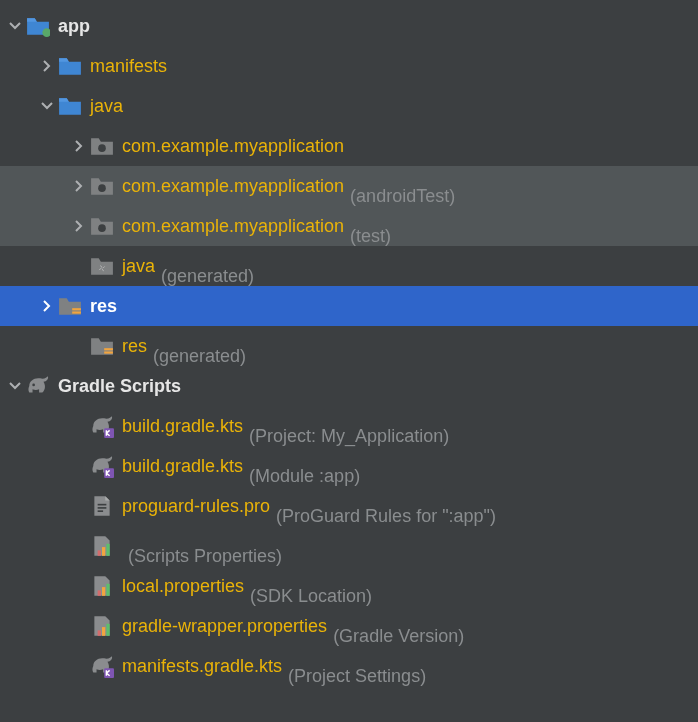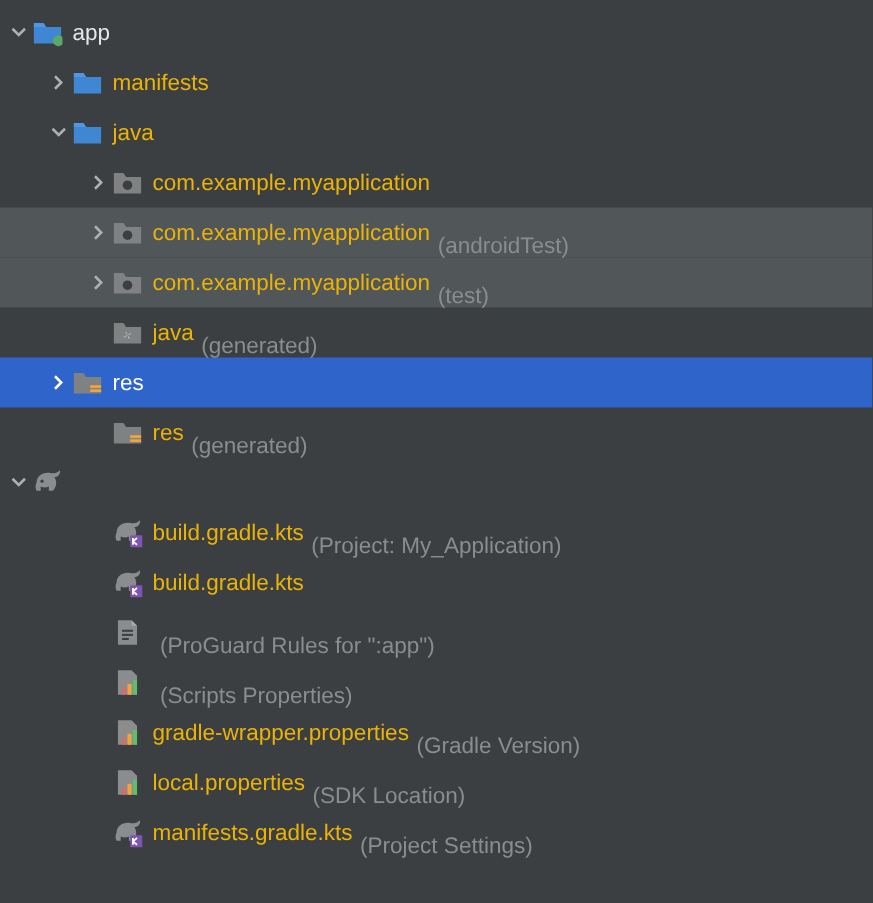--- a/index.html
+++ b/index.html
@@ -38,21 +38,21 @@
   .icon {
     width: 24px;
     height: 24px;
     display: inline-flex;
     align-items: center;
     justify-content: center;
     margin-right: 8px;
     flex-shrink: 0;
   }
   .label { color: #eab308; }
-  .label.bold { font-weight: 400; color: #e6e6e6; }
+  .label.bold { font-weight: 700; color: #e6e6e6; }
   .suffix { color: #8a8d8f; margin-left: 6px; margin-top: 20px; }
   .row.selected .label { color: #ffffff; }
 </style>
 </head>
 <body>
 
 <svg width="0" height="0" style="position:absolute">
   <defs>
 
     <g id="chev-down">
@@ -250,20 +250,21 @@
     <span class="arrow">
         <svg viewBox="0 0 12 12">
           <use href="#chev-down"></use>
         </svg>
       </span>
     <span class="icon">
         <svg viewBox="0 0 22 22">
           <use href="#gradle"></use>
         </svg>
       </span>
+    <span class="label bold">Gradle Scripts</span>
   </div>
 
   <div class="row indent-2">
     <span class="arrow blank">
         <svg viewBox="0 0 12 12"></svg>
       </span>
     <span class="icon">
         <svg viewBox="0 0 22 22">
           <use href="#gradle-kts"></use>
         </svg>
@@ -275,44 +276,59 @@
   <div class="row indent-2">
     <span class="arrow blank">
         <svg viewBox="0 0 12 12"></svg>
       </span>
     <span class="icon">
         <svg viewBox="0 0 22 22">
           <use href="#gradle-kts"></use>
         </svg>
       </span>
     <span class="label">build.gradle.kts</span>
+    <span class="suffix">(Module :app)</span>
   </div>
 
   <div class="row indent-2">
     <span class="arrow blank">
         <svg viewBox="0 0 12 12"></svg>
       </span>
     <span class="icon">
         <svg viewBox="0 0 22 22">
           <use href="#text-file"></use>
         </svg>
       </span>
+    <span class="label">proguard-rules.pro</span>
     <span class="suffix">(ProGuard Rules for ":app")</span>
   </div>
 
   <div class="row indent-2">
     <span class="arrow blank">
         <svg viewBox="0 0 12 12"></svg>
       </span>
     <span class="icon">
         <svg viewBox="0 0 22 22">
           <use href="#props-file"></use>
         </svg>
       </span>
     <span class="suffix">(Scripts Properties)</span>
+  </div>
+
+  <div class="row indent-2">
+    <span class="arrow blank">
+        <svg viewBox="0 0 12 12"></svg>
+      </span>
+    <span class="icon">
+        <svg viewBox="0 0 22 22">
+          <use href="#props-file"></use>
+        </svg>
+      </span>
+    <span class="label">local.properties</span>
+    <span class="suffix">(SDK Location)</span>
   </div>
 
   <div class="row indent-2">
     <span class="arrow blank">
         <svg viewBox="0 0 12 12"></svg>
       </span>
     <span class="icon">
         <svg viewBox="0 0 22 22">
           <use href="#props-file"></use>
         </svg>
@@ -320,33 +336,20 @@
     <span class="label">gradle-wrapper.properties</span>
     <span class="suffix">(Gradle Version)</span>
   </div>
 
   <div class="row indent-2">
     <span class="arrow blank">
         <svg viewBox="0 0 12 12"></svg>
       </span>
     <span class="icon">
         <svg viewBox="0 0 22 22">
-          <use href="#props-file"></use>
-        </svg>
-      </span>
-    <span class="label">local.properties</span>
-    <span class="suffix">(SDK Location)</span>
-  </div>
-
-  <div class="row indent-2">
-    <span class="arrow blank">
-        <svg viewBox="0 0 12 12"></svg>
-      </span>
-    <span class="icon">
-        <svg viewBox="0 0 22 22">
           <use href="#gradle-kts"></use>
         </svg>
       </span>
     <span class="label">manifests.gradle.kts</span>
     <span class="suffix">(Project Settings)</span>
   </div>
 
 </div>
 
 </body></html>

